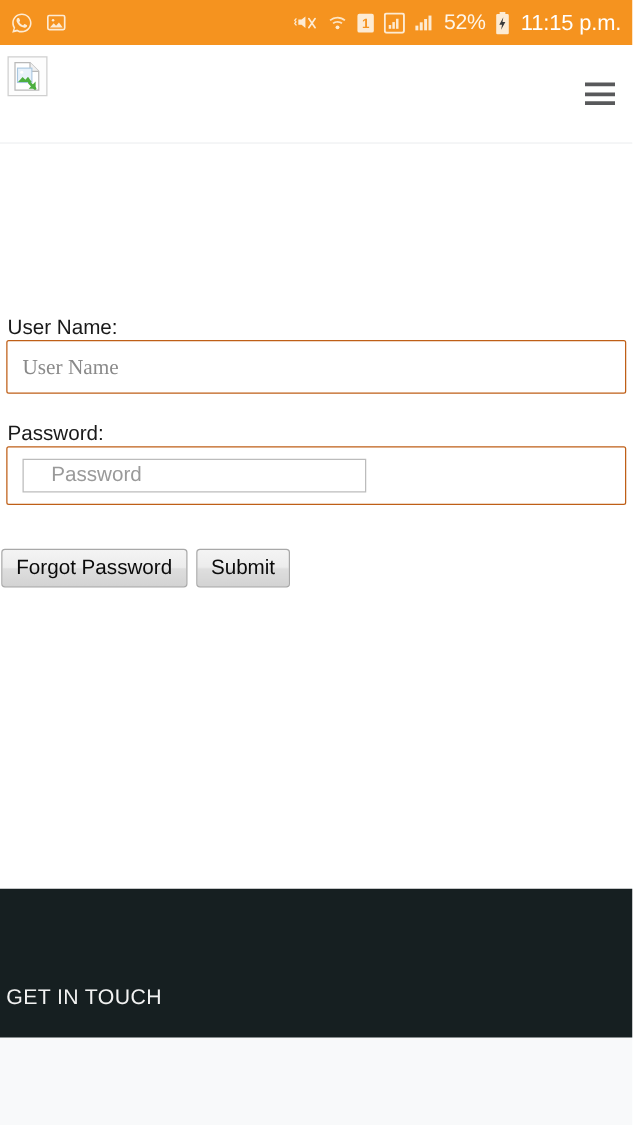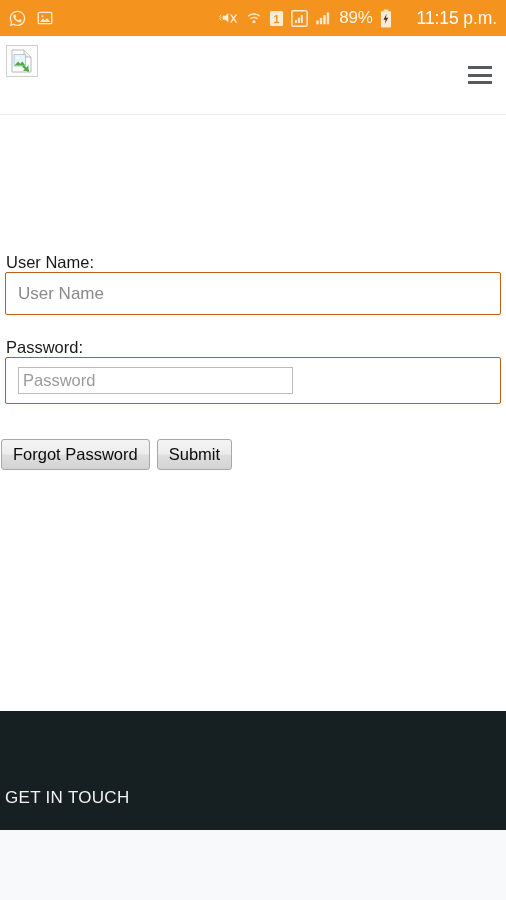--- a/index.html
+++ b/index.html
@@ -45,21 +45,21 @@
     font-size: 17px;
     letter-spacing: -0.2px;
     color: #FEF5E8;
     font-weight: 400;
   }
   .sb-clock {
     font-size: 17.5px;
     letter-spacing: -0.1px;
     color: #FFFFFF;
     font-weight: 400;
-    margin-left: 18px;
+    margin-left: 2px;
     text-align: center;
   }
 
   
   .site-header {
     height: 79px;
     background: #ffffff;
     border-bottom: 1px solid #eceeef;
     display: flex;
     align-items: flex-start;
@@ -117,41 +117,41 @@
     border-radius: 2px;
     width: 100%;
   }
   .username-input {
     display: block;
     width: 100%;
     height: 41px;
     border: 0;
     outline: 0;
     background: transparent;
-    font-family: Liberation Sans, sans-serif;
+    font-family: Liberation Serif, serif;
     font-size: 17px;
     color: #404040;
     padding: 0 12px;
   }
   .username-input::placeholder { color: #8a8a8a; opacity: 1; }
 
   .pw-outer {
     padding: 9px 0 9px 12px;
   }
   .password-input {
     display: block;
     width: 275px;
     height: 27px;
     border: 1px solid #bcbcbc;
     outline: 0;
     background: #ffffff;
     font-family: "Liberation Sans", sans-serif;
     font-size: 16.5px;
     color: #404040;
-    padding: 0 4px;
+    padding: 0 22px;
     border-radius: 0;
   }
   .password-input::placeholder { color: #9a9a9a; opacity: 1; }
 
   .spacer-gap { height: 22px; }
 
   .button-row {
     display: flex;
     gap: 7px;
     margin-top: 35px;
@@ -244,21 +244,21 @@
       </svg>
     </span>
     <span class="sb-icon">
       <svg width="17" height="17" viewBox="0 0 18 18" aria-hidden="true">
         <rect x="1.4" y="11.1" width="2.5" height="4.0" fill="#FDEBD3"></rect>
         <rect x="5.1" y="8.3" width="2.5" height="6.8" fill="#FDEBD3"></rect>
         <rect x="8.8" y="5.5" width="2.5" height="9.6" fill="#FDEBD3"></rect>
         <rect x="12.5" y="2.6" width="2.5" height="12.5" fill="#FDEBD3"></rect>
       </svg>
     </span>
-    <span class="sb-battery-pct">89%</span>
+    <span class="sb-battery-pct">52%</span>
     <span class="sb-icon">
       <svg width="12" height="19" viewBox="0 0 12 20" aria-hidden="true">
         <rect x="3.6" y="0.6" width="4.8" height="1.8" fill="#FDEBD3"></rect>
         <rect x="0.7" y="2.4" width="10.6" height="17" rx="1.1" fill="#FDEBD3"></rect>
         <path d="M6.7 5.0L3.3 11.3h2.3l-0.8 4.3 3.6-6.5H6.0z" fill="#3A3A3A"></path>
       </svg>
     </span>
     <span class="sb-clock">11:15 p.m.</span>
   </div>
 </div>

